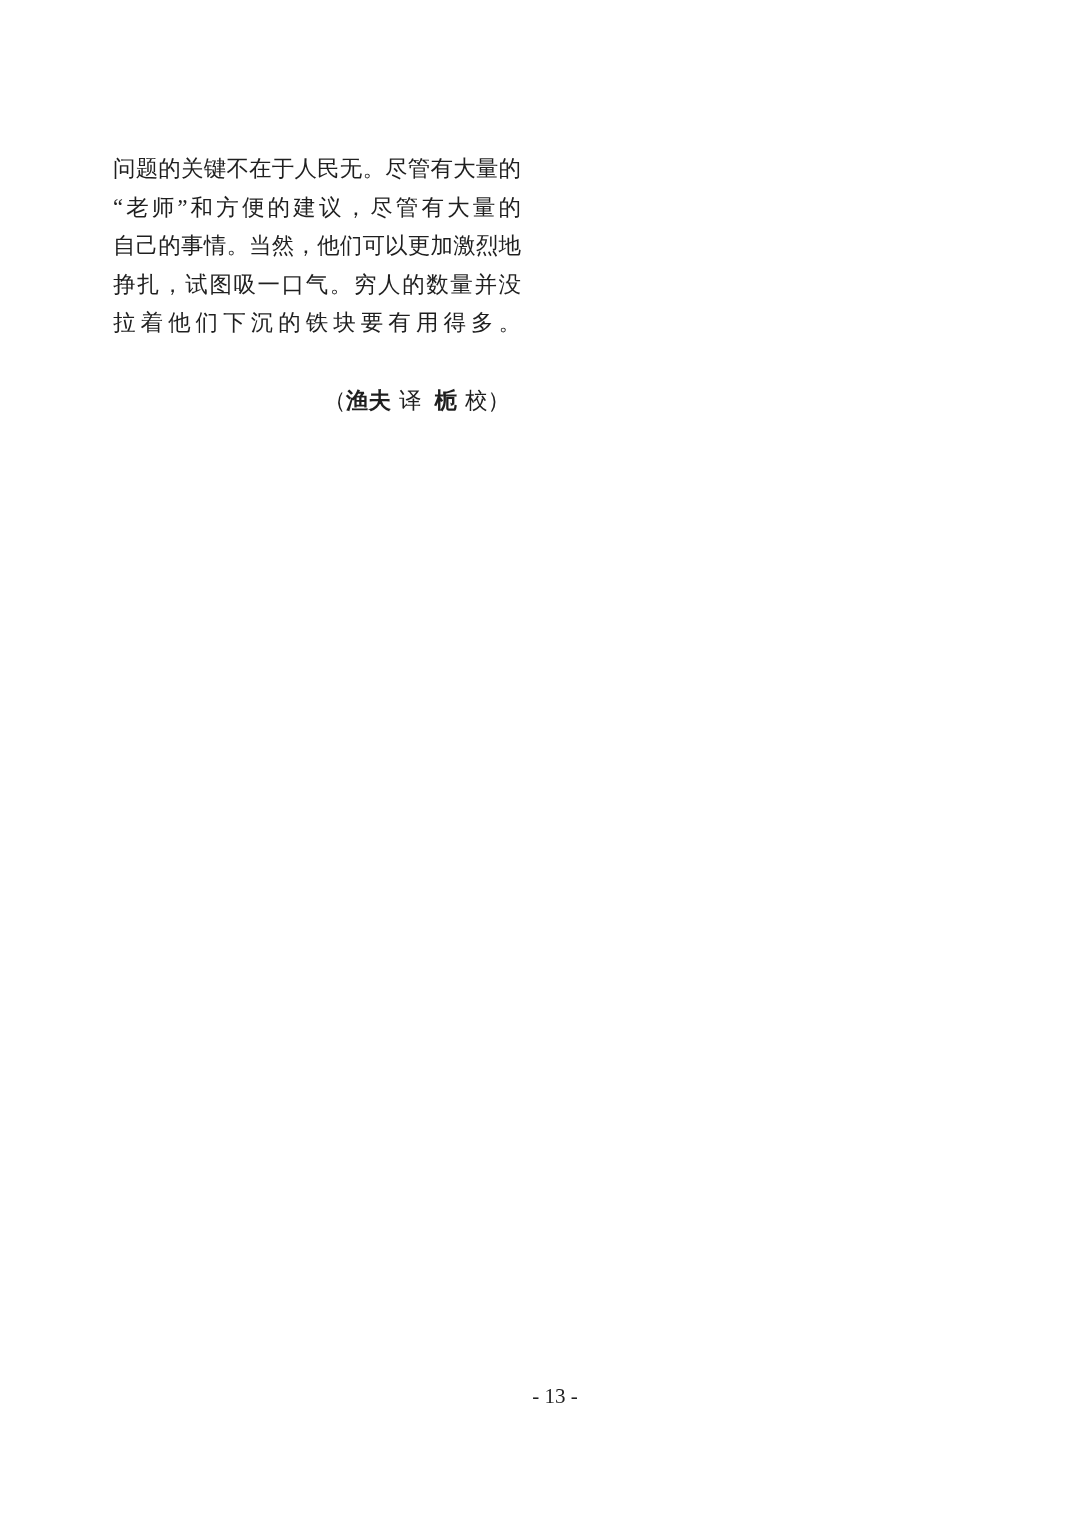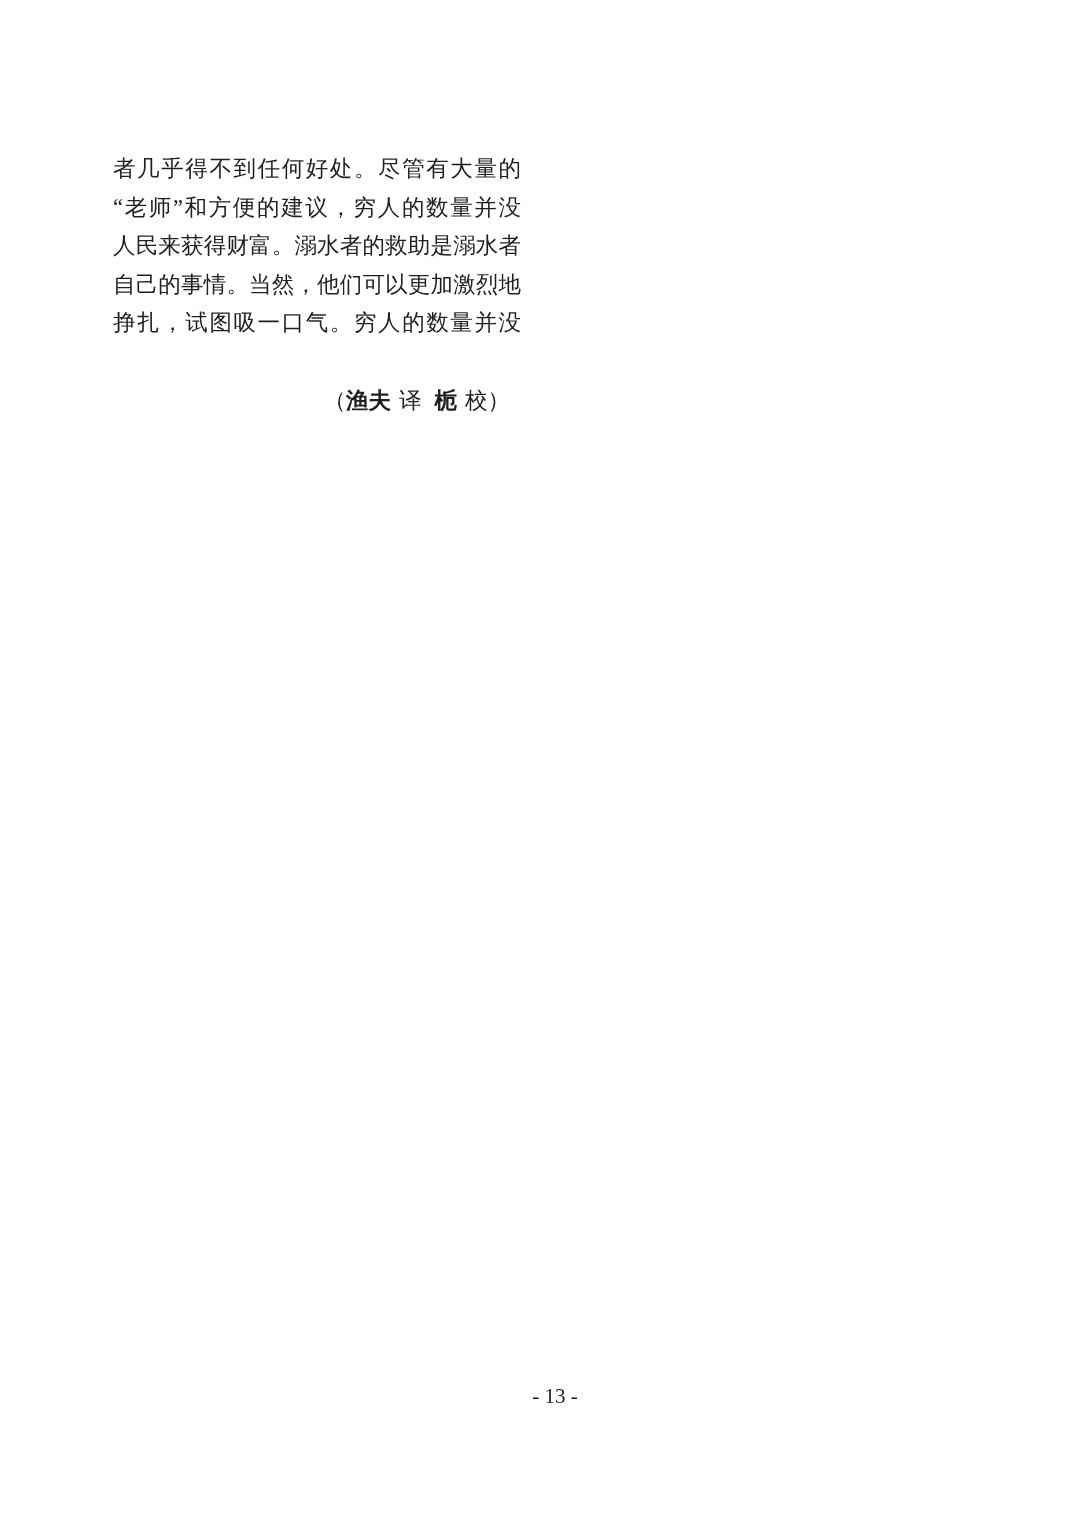--- a/index.html
+++ b/index.html
@@ -63,25 +63,25 @@
     color: #1f1f1f;
     white-space: nowrap;
   }
 </style>
 </head>
 <body>
 
 <div class="page">
 
   <div class="text-column">
-    <div class="text-line">者几乎得不到任何好处。尽管有大量的</div>
-    <div class="text-line">“老师”和方便的建议，穷人的数量并没</div>
-    <div class="text-line">人民来获得财富。溺水者的救助是溺水者</div>
+    <div class="text-line">问题的关键不在于人民无。尽管有大量的</div>
+    <div class="text-line">“老师”和方便的建议，尽管有大量的</div>
     <div class="text-line">自己的事情。当然，他们可以更加激烈地</div>
     <div class="text-line">挣扎，试图吸一口气。穷人的数量并没</div>
+    <div class="text-line">拉着他们下沉的铁块要有用得多。</div>
 
     <div class="spacer-line"></div>
 
     <div class="credit-line">
       <span>（</span><span class="bold-name">渔夫</span><span class="role-label gap-s">译</span><span class="bold-name gap-m">栀</span><span class="role-label gap-s">校</span><span>）</span>
     </div>
   </div>
 
   <div class="page-number">- 13 -</div>
 

